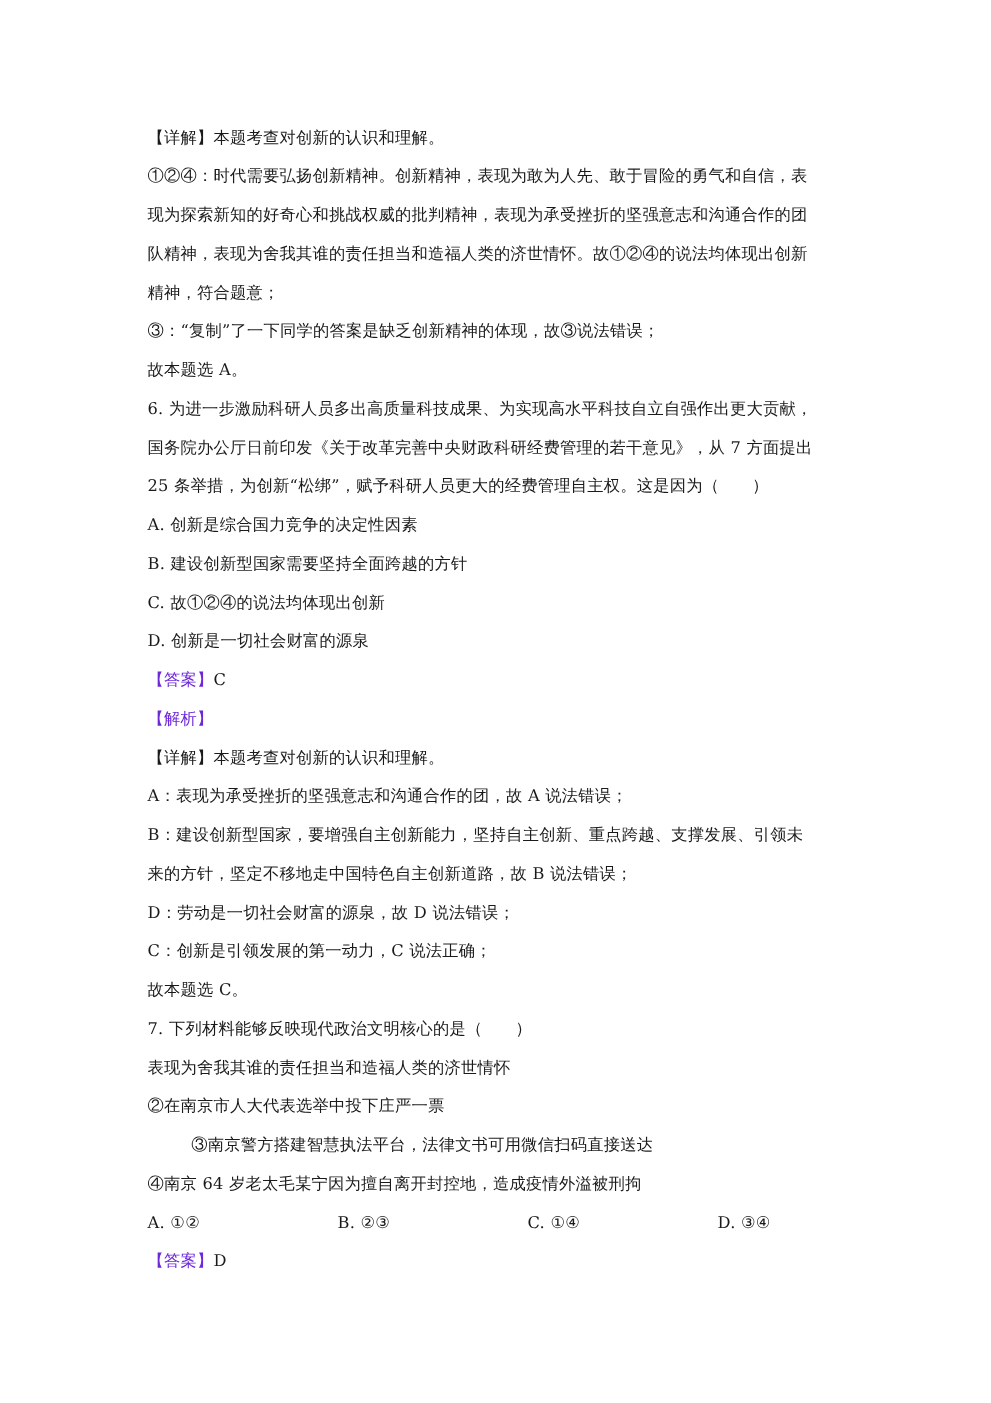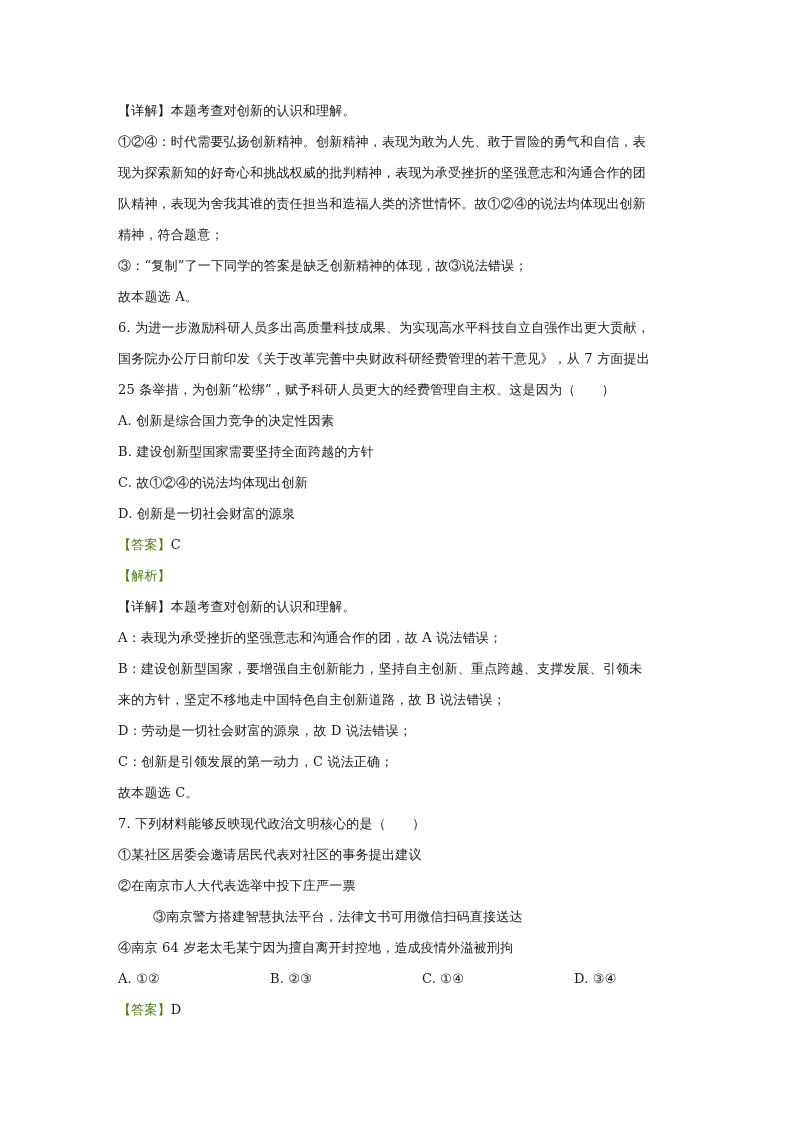--- a/index.html
+++ b/index.html
@@ -1,20 +1,20 @@
 <!DOCTYPE html>
 <html><head>
 <meta charset="utf-8">
 <style>
   html, body { margin: 0; padding: 0; background: #ffffff; }
   body { width: 793px; height: 1122px; position: relative; overflow: hidden;
          font-family: "DejaVu Serif", "Liberation Serif", serif; color: #1a1a1a; }
   .page { position: absolute; left: 118px; top: 102px; width: 560px; }
   .line { position: absolute; left: 0; font-size: 13px; white-space: nowrap; line-height: 18px; letter-spacing: 0.2px; }
-  .tag-blue { color: #4d7c0f; }
+  .tag-blue { color: #6d28d9; }
   .opts { display: flex; width: 560px; }
   .opts span { flex: 1; }
 </style>
 </head>
 <body>
 
 <div class="page" id="page">
     <div class="line" style="top: 0px;"><span>【详解】本题考查对创新的认识和理解。</span></div>
     <div class="line" style="top: 31px;"><span>①②④：时代需要弘扬创新精神。创新精神，表现为敢为人先、敢于冒险的勇气和自信，表</span></div>
     <div class="line" style="top: 62px;"><span>现为探索新知的好奇心和挑战权威的批判精神，表现为承受挫折的坚强意志和沟通合作的团</span></div>
@@ -32,21 +32,21 @@
     <div class="line" style="top: 434px;"><span class="tag-blue">【答案】</span><span>C</span></div>
     <div class="line" style="top: 465px;"><span class="tag-blue">【解析】</span></div>
     <div class="line" style="top: 496px;"><span>【详解】本题考查对创新的认识和理解。</span></div>
     <div class="line" style="top: 527px;"><span>A：表现为承受挫折的坚强意志和沟通合作的团，故 A 说法错误；</span></div>
     <div class="line" style="top: 558px;"><span>B：建设创新型国家，要增强自主创新能力，坚持自主创新、重点跨越、支撑发展、引领未</span></div>
     <div class="line" style="top: 589px;"><span>来的方针，坚定不移地走中国特色自主创新道路，故 B 说法错误；</span></div>
     <div class="line" style="top: 620px;"><span>D：劳动是一切社会财富的源泉，故 D 说法错误；</span></div>
     <div class="line" style="top: 651px;"><span>C：创新是引领发展的第一动力，C 说法正确；</span></div>
     <div class="line" style="top: 682px;"><span>故本题选 C。</span></div>
     <div class="line" style="top: 713px;"><span>7. 下列材料能够反映现代政治文明核心的是（　　）</span></div>
-    <div class="line" style="top: 744px;"><span>①某社区居委会邀请居民代表对社区的事务提出建议</span></div>
+    <div class="line" style="top: 744px;"><span>表现为舍我其谁的责任担当和造福人类的济世情怀</span></div>
     <div class="line" style="top: 775px;"><span>②在南京市人大代表选举中投下庄严一票</span></div>
     <div class="line" style="top: 806px; margin-left: 35px;"><span>③南京警方搭建智慧执法平台，法律文书可用微信扫码直接送达</span></div>
     <div class="line" style="top: 837px;"><span>④南京 64 岁老太毛某宁因为擅自离开封控地，造成疫情外溢被刑拘</span></div>
     <div class="line opts" style="top: 868px; gap: 48px;">
       <span>A. ①②</span>
       <span>B. ②③</span>
       <span>C. ①④</span>
       <span>D. ③④</span>
     </div>
     <div class="line" style="top: 899px;"><span class="tag-blue">【答案】</span><span>D</span></div>

